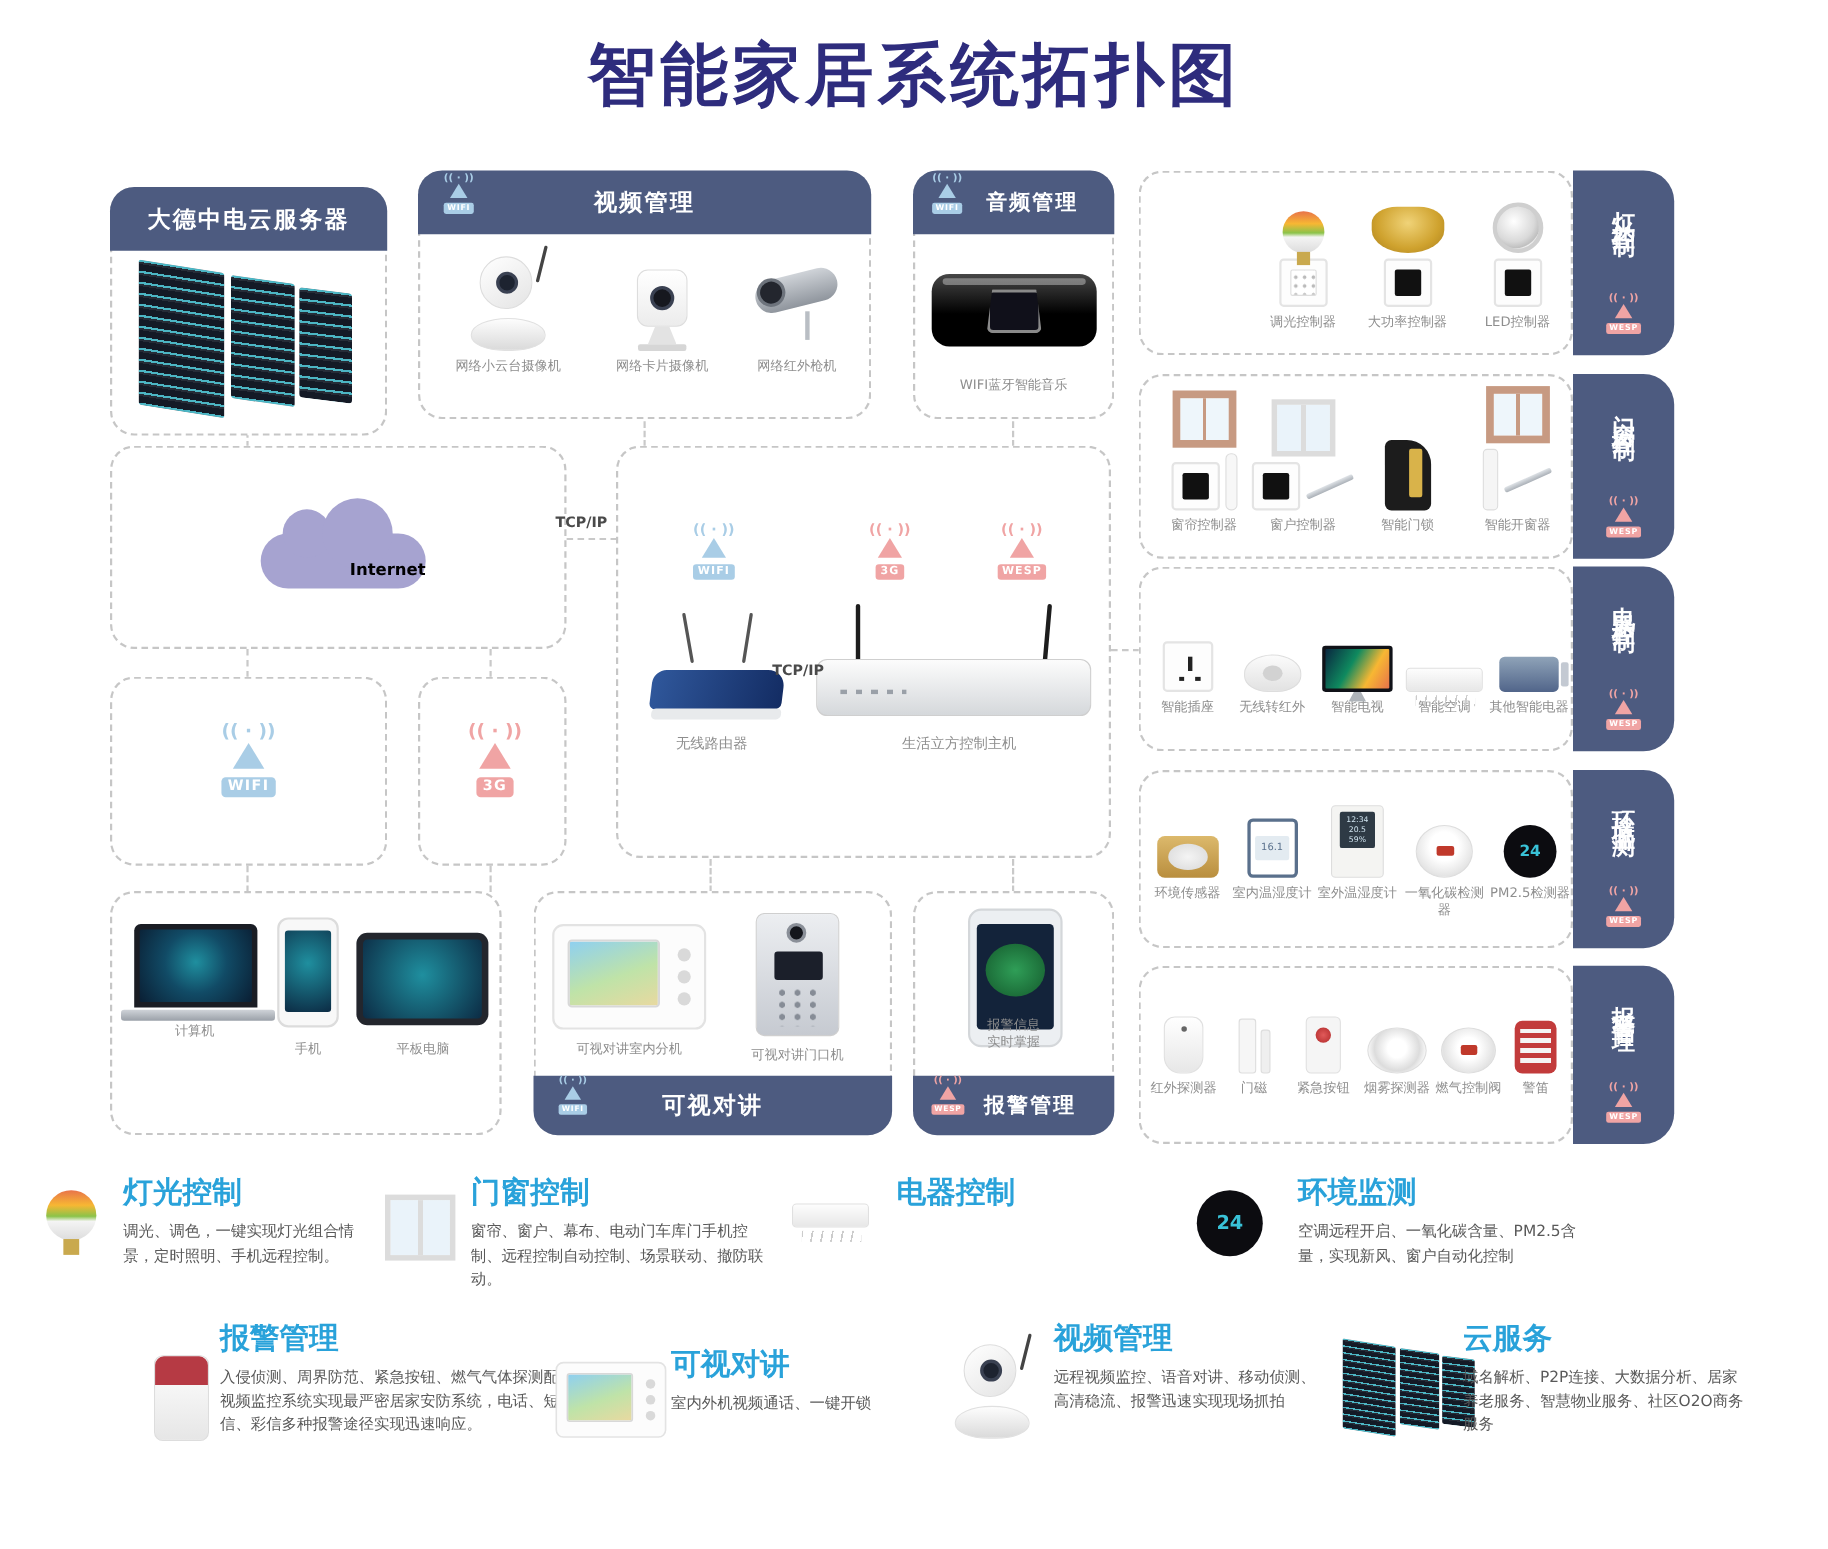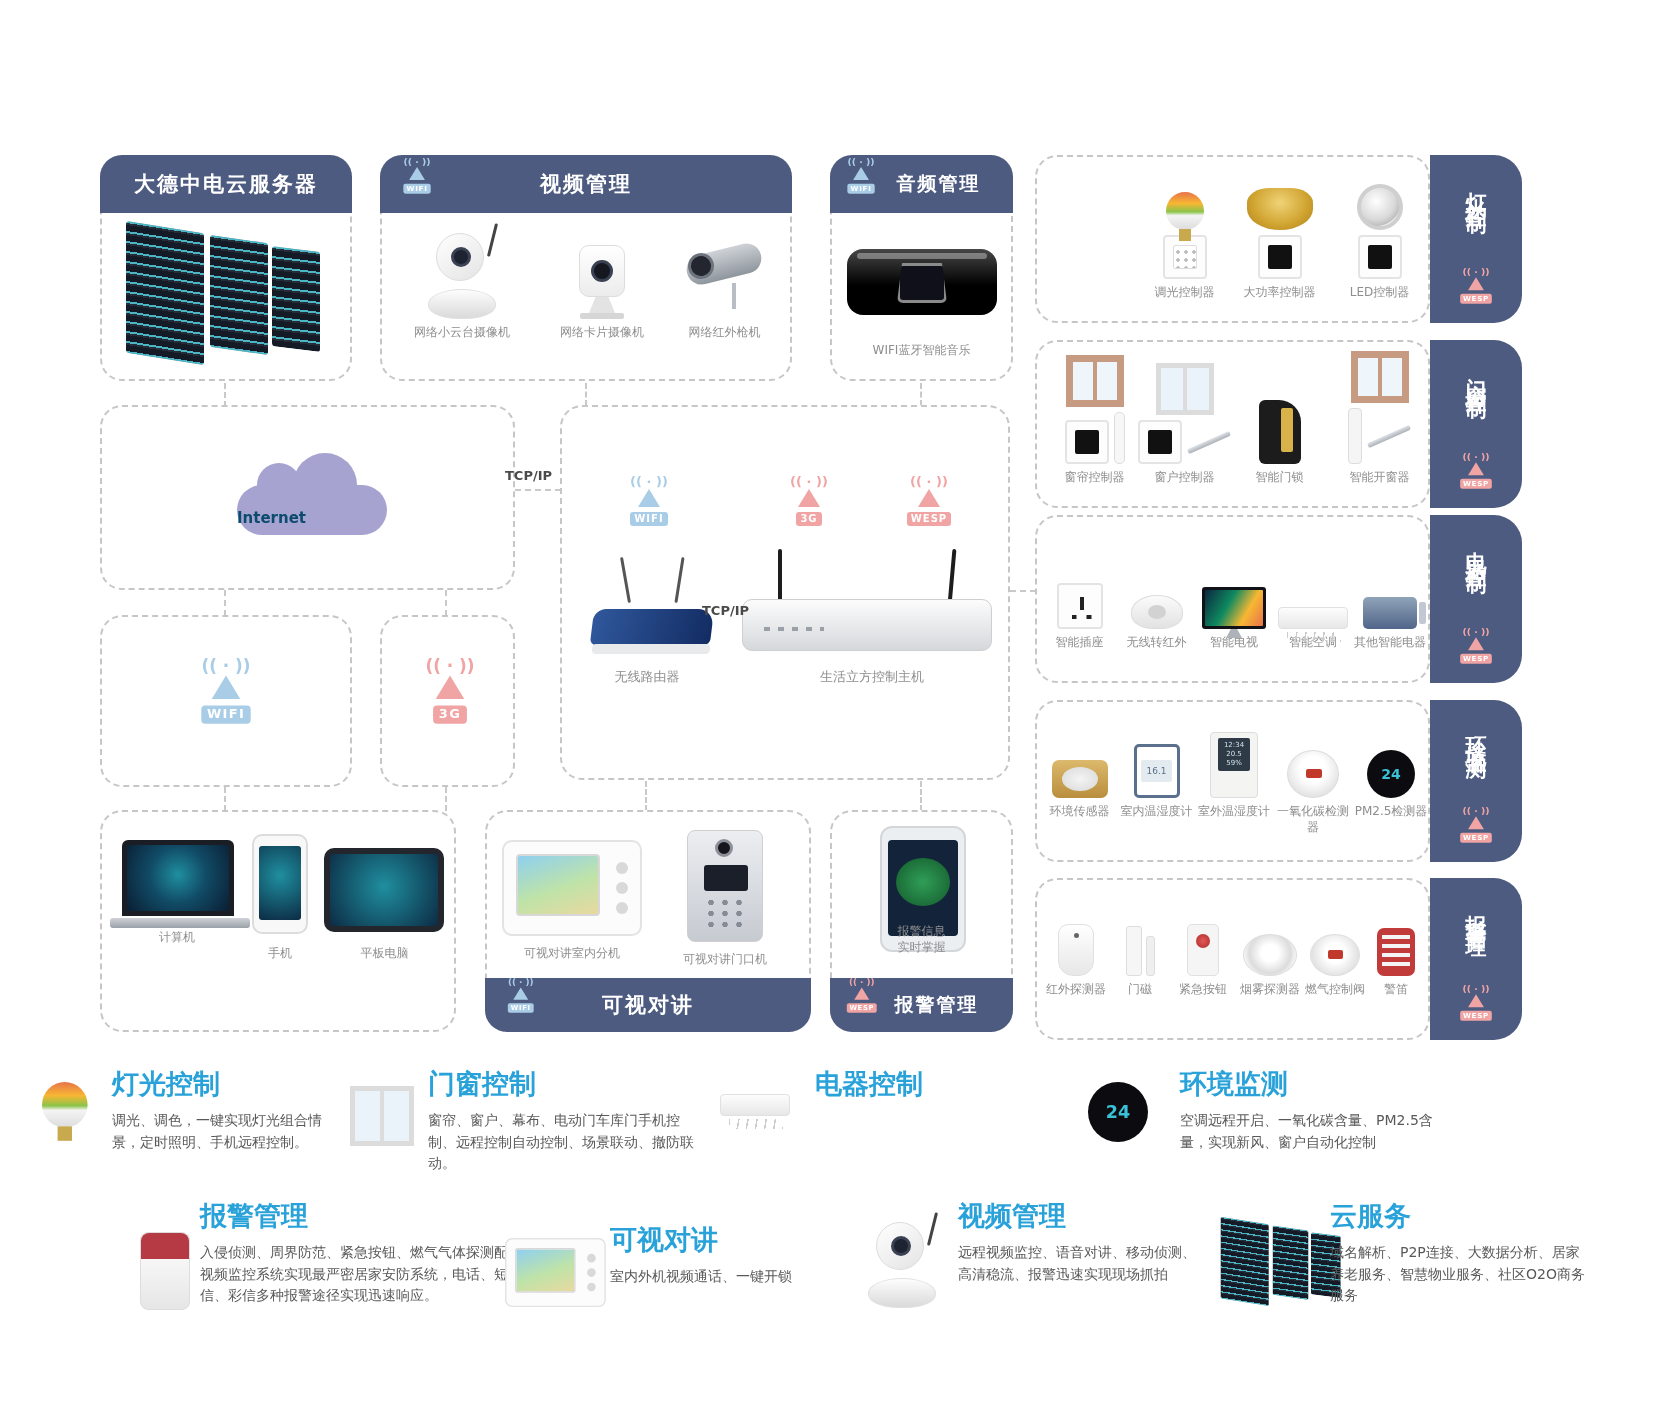--- a/index.html
+++ b/index.html
@@ -26,21 +26,21 @@
 .stack{display:flex;flex-direction:column;align-items:center;gap:5px}
 .vl{position:absolute;border-left:2px dashed #c9c9c9;width:0}
 .hl{position:absolute;border-top:2px dashed #c9c9c9;height:0}
 .small-note{position:absolute;font-size:13px;font-weight:bold;color:#4a4a4a;z-index:4}
 .prew{white-space:pre-line}
 .feat{position:absolute}
 .feat .ft{font-size:27px;font-weight:bold;color:#29a2da;margin-bottom:8px}
 .feat .fd{font-size:14px;color:#595959;line-height:1.55}
 .sc{position:absolute;transform-origin:top left}
 
-.cloud{position:absolute;width:150px;height:50px;background:#a6a3d0;border-radius:26px;text-align:left;color:#0c4a6e;font-weight:bold;font-size:15px;line-height:66px}
+.cloud{position:absolute;width:150px;height:50px;background:#a6a3d0;border-radius:26px;text-align:right;color:#000000;font-weight:bold;font-size:15px;line-height:66px}
 .cloud::before{content:"";position:absolute;left:20px;top:-22px;width:44px;height:44px;border-radius:50%;background:#a6a3d0}
 .cloud::after{content:"";position:absolute;left:56px;top:-32px;width:64px;height:64px;border-radius:50%;background:#a6a3d0}
 .cloud span{position:relative;z-index:2}
 
 .racks{position:relative;width:210px;height:150px}
 .rack{position:absolute;border-radius:3px;background-color:#141a26;background-image:repeating-linear-gradient(180deg,rgba(90,220,235,.8) 0 2px,rgba(255,255,255,.08) 2px 4px,transparent 4px 10px)}
 .rack.r1{left:4px;top:4px;width:78px;height:132px;transform:skewY(9deg)}
 .rack.r2{left:88px;top:16px;width:58px;height:112px;transform:skewY(8deg)}
 .rack.r3{left:150px;top:26px;width:48px;height:100px;transform:skewY(7deg)}
 
@@ -148,35 +148,36 @@
 .siren{width:38px;height:48px;background:#c23b3b;border-radius:7px;position:relative;overflow:hidden}
 .siren::before{content:"";position:absolute;left:5px;top:7px;right:5px;bottom:7px;background:repeating-linear-gradient(180deg,#f4f4f4 0 4px,#c23b3b 4px 9px)}
 .alarm-dev{width:50px;height:78px;background:linear-gradient(#fff,#e6e6e6);border:1px solid #ddd;border-radius:8px;position:relative}
 .alarm-dev::before{content:"";position:absolute;left:0;top:0;right:0;height:26px;background:#b63a44;border-radius:8px 8px 0 0}
 </style>
 </head>
 <body>
 
 <div id="stage">
 
+  <div class="main-title">智能家居系统拓扑图</div>
 
   <div class="vl" style="left:224px;top:383px;height:24px"></div>
   <div class="vl" style="left:224px;top:590px;height:26px"></div>
   <div class="vl" style="left:445px;top:590px;height:26px"></div>
   <div class="vl" style="left:224px;top:787px;height:24px"></div>
   <div class="vl" style="left:445px;top:787px;height:24px"></div>
   <div class="hl" style="left:515px;top:489px;width:46px"></div>
   <div class="vl" style="left:585px;top:383px;height:23px"></div>
   <div class="vl" style="left:920px;top:383px;height:23px"></div>
   <div class="hl" style="left:1010px;top:590px;width:26px"></div>
   <div class="vl" style="left:645px;top:781px;height:30px"></div>
   <div class="vl" style="left:920px;top:781px;height:30px"></div>
   <div class="small-note" style="left:505px;top:468px">TCP/IP</div>
 
-  <div class="box" style="left:100px;top:155px;width:252px;height:226px">
+  <div class="box" style="left:100px;top:170px;width:252px;height:226px">
     <div class="bar top">
       <span class="ttl">大德中电云服务器</span>
     </div>
     <div class="racks" style="position:absolute;left:20px;top:66px">
       <div class="rack r1"></div>
       <div class="rack r2"></div>
       <div class="rack r3"></div>
     </div>
   </div>
 

